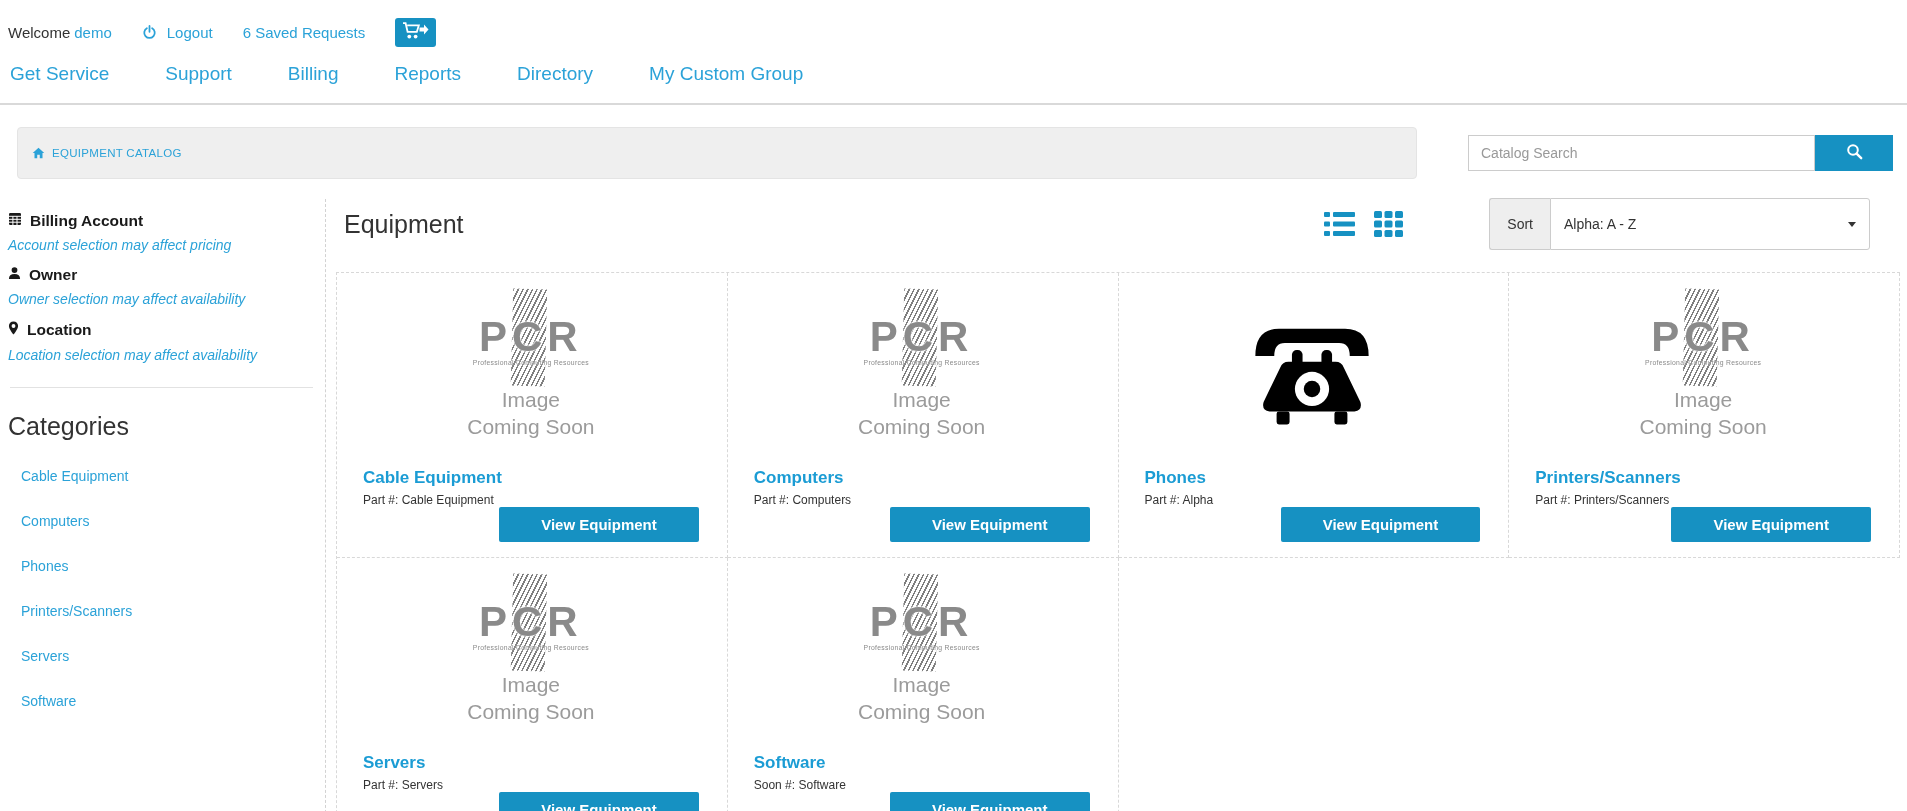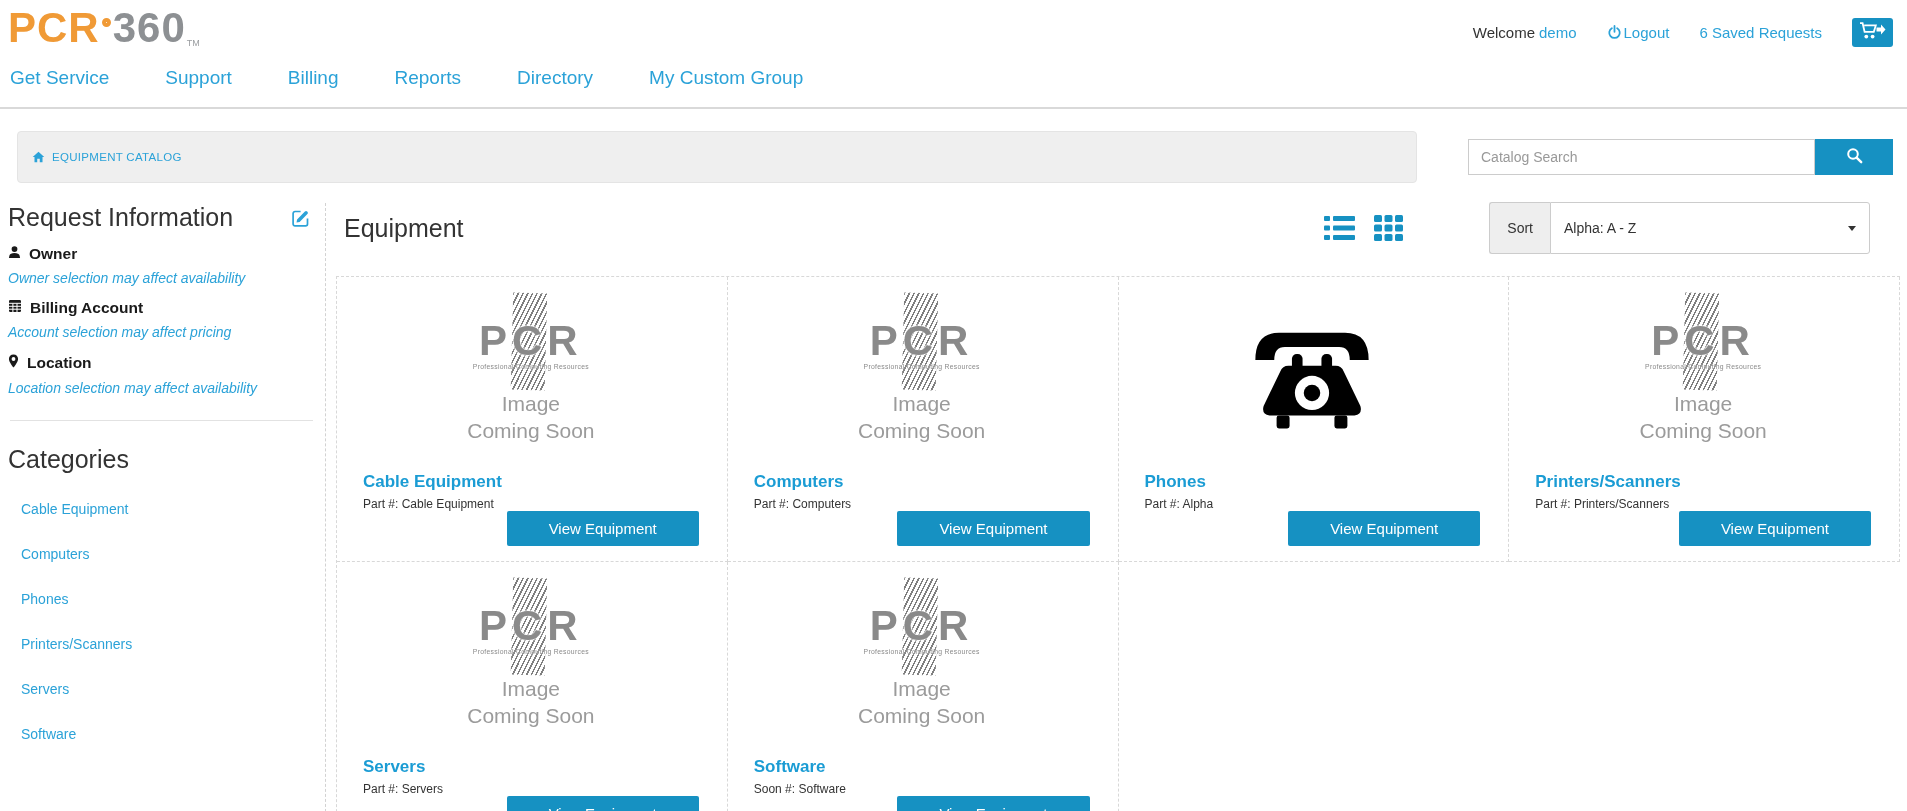--- a/index.html
+++ b/index.html
@@ -18,21 +18,21 @@
   a{text-decoration:none;cursor:pointer;}
 
   
   .top{display:flex;justify-content:space-between;align-items:flex-start;padding:5px 14px 0 8px;}
   .logo{font-size:42px;font-weight:bold;color:var(--logo-orange);line-height:1.1;letter-spacing:1px;white-space:nowrap;}
   .logo .deg{display:inline-block;width:9px;height:9px;border:4px solid var(--logo-orange);border-radius:50%;margin:0 2px;vertical-align:15px;}
   .logo .n360{color:var(--logo-gray);}
   .logo .tm{font-size:9px;font-weight:normal;color:#9a9da0;letter-spacing:0;vertical-align:-4px;margin-left:1px;}
   .top-right{display:flex;align-items:center;gap:30px;margin-top:13px;font-size:15px;white-space:nowrap;}
   .welcome .uname{color:var(--link);margin-left:4px;}
-  .logout{display:inline-flex;align-items:center;gap:2px;color:var(--link);}
+  .logout{display:inline-flex;align-items:center;gap:10px;color:var(--link);}
   .saved-link{color:var(--link);}
   .cart-btn{background:var(--accent);border:none;border-radius:3px;width:41px;height:29px;display:flex;align-items:center;justify-content:center;cursor:pointer;padding:0;}
 
   
   .nav{display:flex;gap:56px;padding:16px 8px 18px 10px;font-size:19px;border-bottom:2px solid #d9d9d9;}
   .nav a{color:var(--link);}
 
   
   .crumb-row{display:flex;align-items:center;margin:22px 14px 0 17px;}
   .crumb{width:1400px;background:#efefef;border:1px solid #e4e4e4;border-radius:4px;padding:19px 14px;font-size:11.5px;color:var(--link);display:flex;align-items:center;gap:7px;letter-spacing:.3px;}
@@ -72,29 +72,26 @@
   .card-img{height:180px;display:flex;align-items:center;justify-content:center;}
   .ph{text-align:center;}
   .ph-logo-wrap{position:relative;display:inline-block;}
   .scribble{position:absolute;left:50%;top:-27px;transform:translateX(-56%) rotate(1.5deg);width:34px;height:97px;background:repeating-linear-gradient(115deg,rgba(105,105,105,.85) 0 1.5px,rgba(255,255,255,0) 1.5px 4.2px);}
   .ph-letters{position:relative;font-size:42px;font-weight:bold;color:#8a8a8a;letter-spacing:5px;line-height:1;text-shadow:0 0 3px #fff,0 0 3px #fff;}
   .ph-sub{position:relative;font-size:6.8px;color:#8a8a8a;margin-top:1px;letter-spacing:.3px;text-shadow:0 0 2px #fff;white-space:nowrap;}
   .ph-line1{font-size:21px;color:#9b9b9b;margin-top:17px;line-height:1.3;}
   .ph-line2{font-size:21px;color:#9b9b9b;line-height:1.3;}
   .card-title{color:var(--card-title);font-weight:bold;font-size:17px;align-self:flex-start;}
   .card-part{font-size:12px;color:#333;margin-top:5px;}
-  .card-btn{margin-top:auto;align-self:flex-end;background:var(--accent);color:#fff;border:none;border-radius:2px;font-size:15px;padding:9px 42px;font-family:inherit;cursor:pointer;}
+  .card-btn{margin-top:auto;align-self:flex-end;background:var(--accent);color:#fff;border:none;border-radius:2px;font-size:15px;padding:9px 42px;font-family:inherit;cursor:pointer;font-weight:bold;}
 </style>
 </head>
 <body>
 
 <div class="top">
-  <div class="logo">
-    <span>PCR</span><span class="deg"></span><span class="n360">360</span><span class="tm">TM</span>
-  </div>
   <div class="top-right">
     <span class="welcome">
       <span>Welcome</span><a class="uname" href="#">demo</a>
     </span>
     <a class="logout" href="#">
       <span class="edit-icon" style="color:var(--link)">
         <svg width="15" height="15" viewBox="0 0 16 16">
             <path d="M5.2 3.4a5.6 5.6 0 1 0 5.6 0" fill="none" stroke="currentColor" stroke-width="1.9" stroke-linecap="round"></path>
             <line x1="8" y1="1" x2="8" y2="7.2" stroke="currentColor" stroke-width="1.9" stroke-linecap="round"></line>
           </svg>
@@ -142,60 +139,51 @@
             <line x1="10.6" y1="10.6" x2="15.2" y2="15.2" stroke="#fff" stroke-width="2.4" stroke-linecap="round"></line>
           </svg>
       </span>
     </button>
   </div>
 </div>
 
 <div class="content">
 
   <div class="sidebar">
-    <div class="side-head">
-      <h2 class="side-title">Request Information</h2>
-      <span class="edit-icon">
-        <svg width="20" height="20" viewBox="0 0 20 20">
-          <path d="M16.5 10.5V16a1.9 1.9 0 0 1-1.9 1.9H4A1.9 1.9 0 0 1 2.1 16V5.4A1.9 1.9 0 0 1 4 3.5h5.6" fill="none" stroke="currentColor" stroke-width="1.7"></path>
-          <path d="M8.6 13.9l-3.1.6.6-3.1L13.9 3.6a1.6 1.6 0 0 1 2.3 0l.2.2a1.6 1.6 0 0 1 0 2.3Z" fill="currentColor"></path>
-        </svg>
-      </span>
-    </div>
-
-    <div class="field">
-      <div class="field-label">
-        <span>
-          <svg width="13" height="14" viewBox="0 0 14 14">
-              <circle cx="7" cy="3.8" r="3.1" fill="#1a1a1a"></circle>
-              <path d="M1 13.4 Q1 8.2 7 8.2 Q13 8.2 13 13.4 Z" fill="#1a1a1a"></path>
-            </svg>
-        </span>
-        <span>Owner</span>
-      </div>
-      <div class="field-hint">Owner selection may affect availability</div>
-    </div>
 
     <div class="field">
       <div class="field-label">
         <span>
           <svg width="14" height="14" viewBox="0 0 14 14">
               <rect x="1" y="1" width="12" height="12" rx="1.2" fill="#1a1a1a"></rect>
               <g stroke="#fff" stroke-width="1">
                 <line x1="1" y1="4.3" x2="13" y2="4.3"></line>
                 <line x1="4.9" y1="4.3" x2="4.9" y2="13"></line>
                 <line x1="9" y1="4.3" x2="9" y2="13"></line>
                 <line x1="1" y1="7.3" x2="13" y2="7.3"></line>
                 <line x1="1" y1="10.2" x2="13" y2="10.2"></line>
               </g>
             </svg>
         </span>
         <span>Billing Account</span>
       </div>
       <div class="field-hint">Account selection may affect pricing</div>
+    </div>
+
+    <div class="field">
+      <div class="field-label">
+        <span>
+          <svg width="13" height="14" viewBox="0 0 14 14">
+              <circle cx="7" cy="3.8" r="3.1" fill="#1a1a1a"></circle>
+              <path d="M1 13.4 Q1 8.2 7 8.2 Q13 8.2 13 13.4 Z" fill="#1a1a1a"></path>
+            </svg>
+        </span>
+        <span>Owner</span>
+      </div>
+      <div class="field-hint">Owner selection may affect availability</div>
     </div>
 
     <div class="field">
       <div class="field-label">
         <span>
           <svg width="11" height="16" viewBox="0 0 12 16">
               <path fill-rule="evenodd" d="M6 .8C3 .8 1 3 1 5.8 1 9.2 6 15.2 6 15.2S11 9.2 11 5.8C11 3 9 .8 6 .8ZM6 7.9A2.1 2.1 0 1 1 6.01 3.7 2.1 2.1 0 0 1 6 7.9Z" fill="#1a1a1a"></path>
             </svg>
         </span>
         <span>Location</span>

